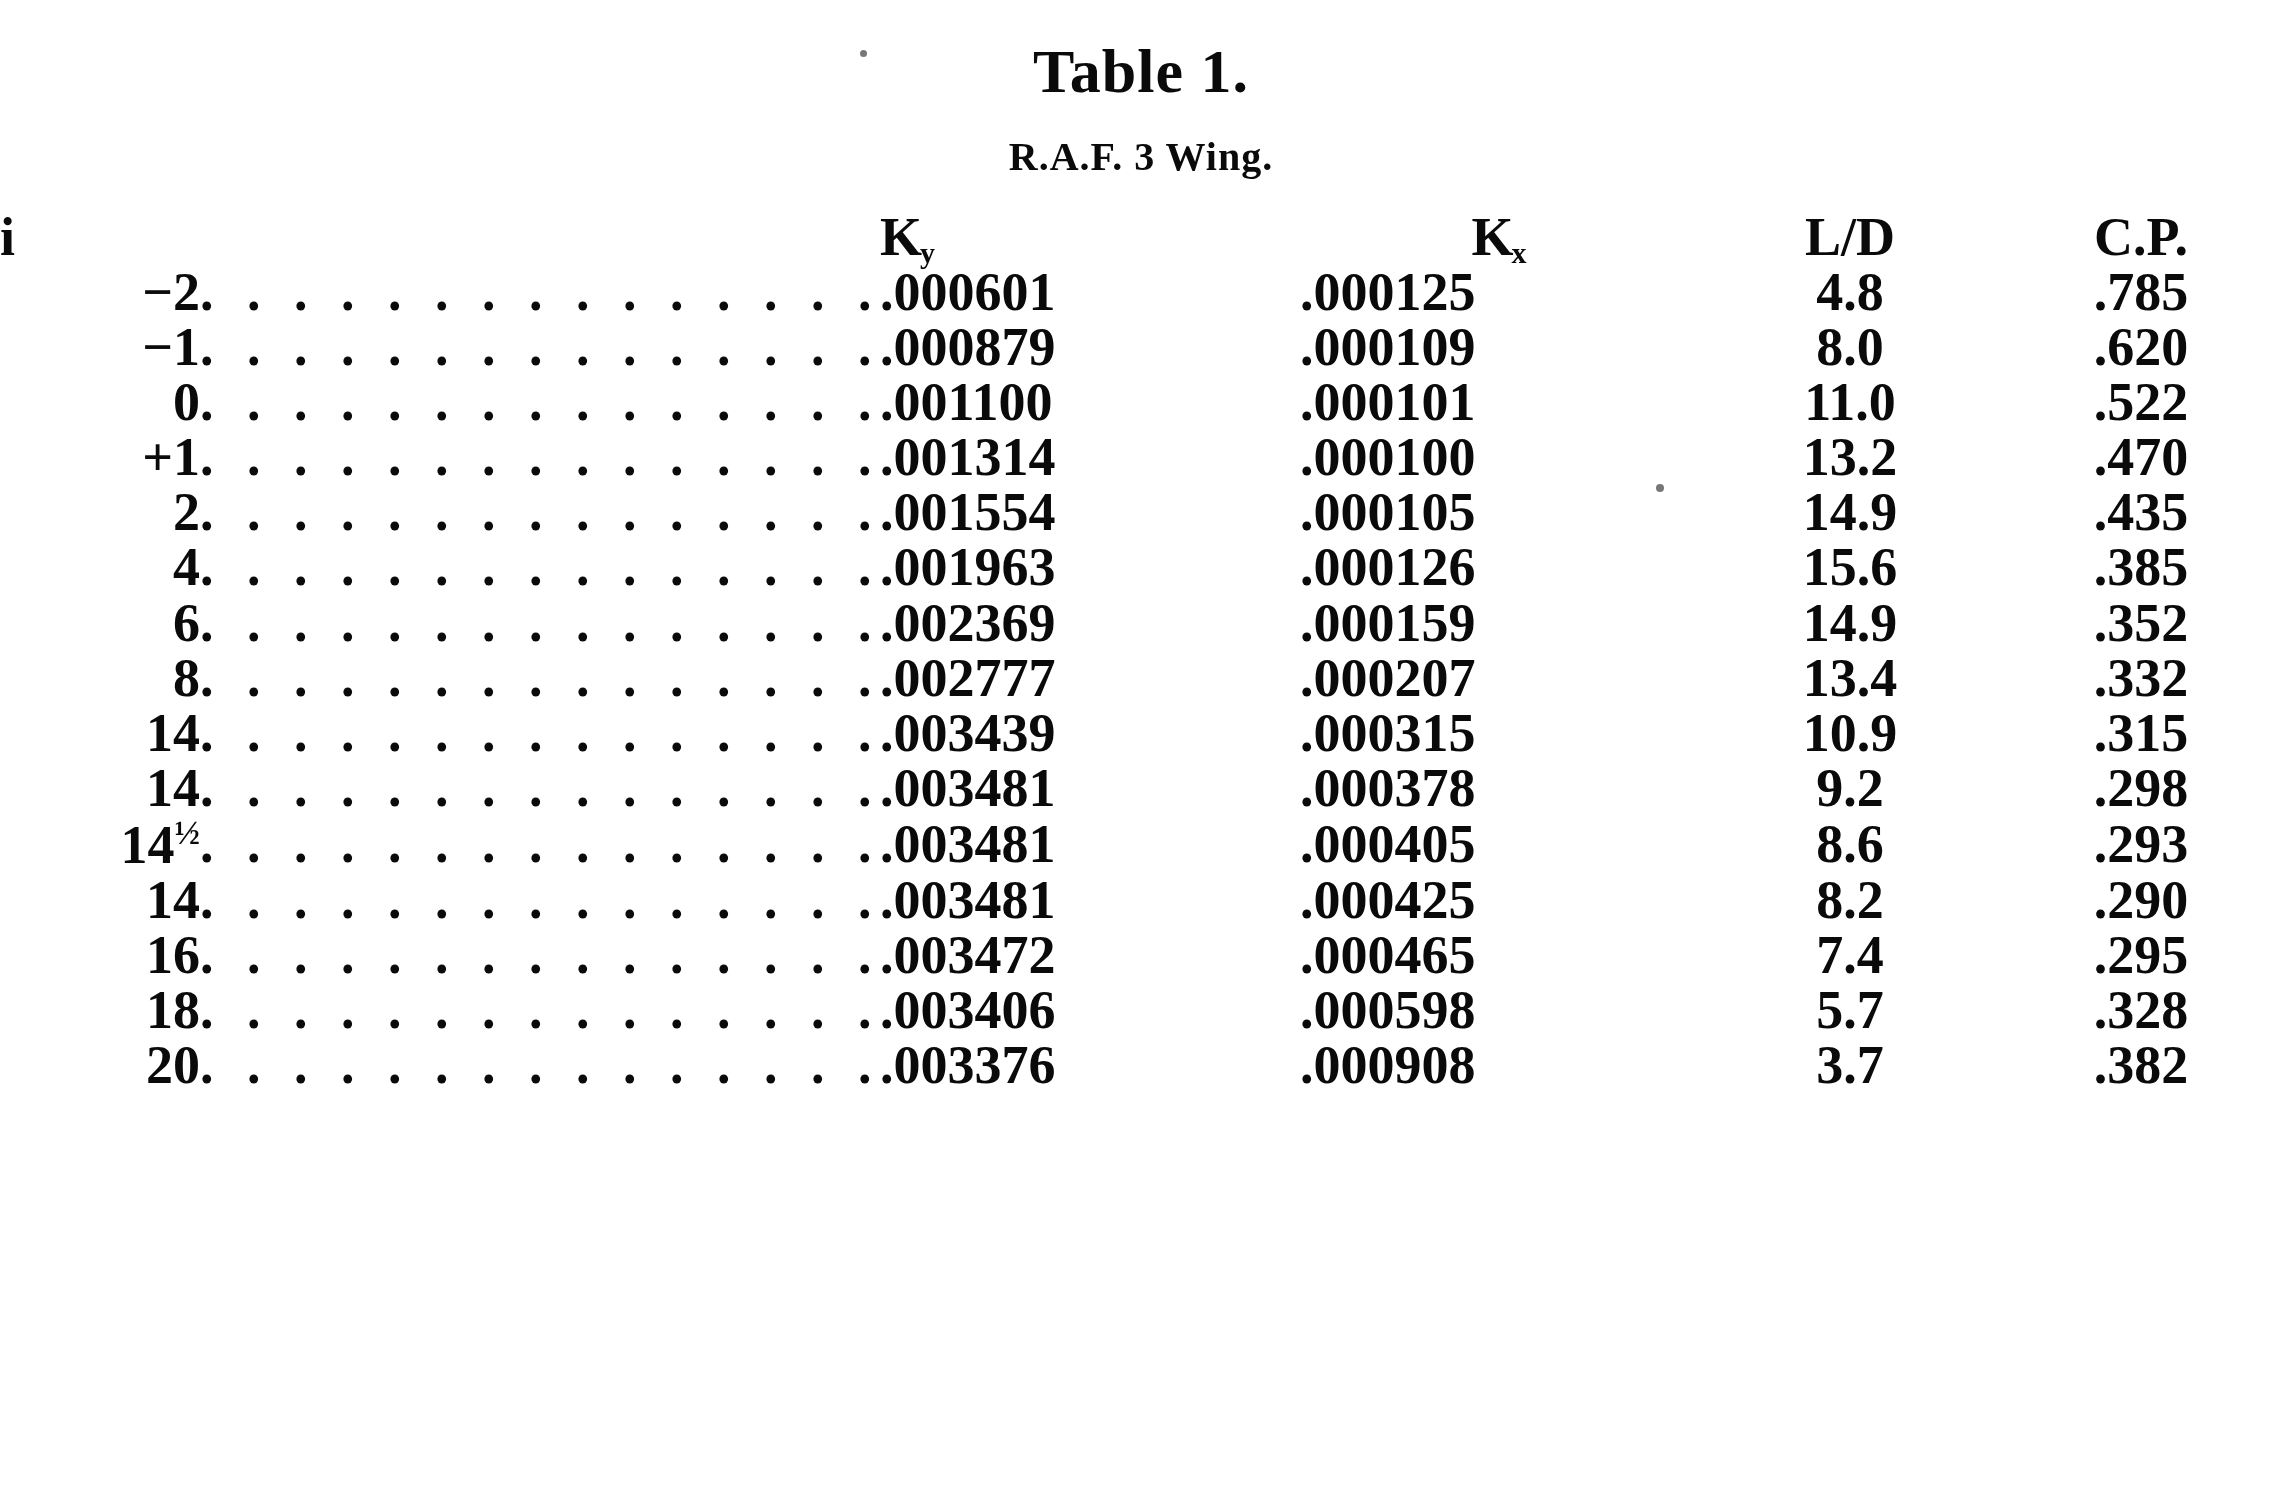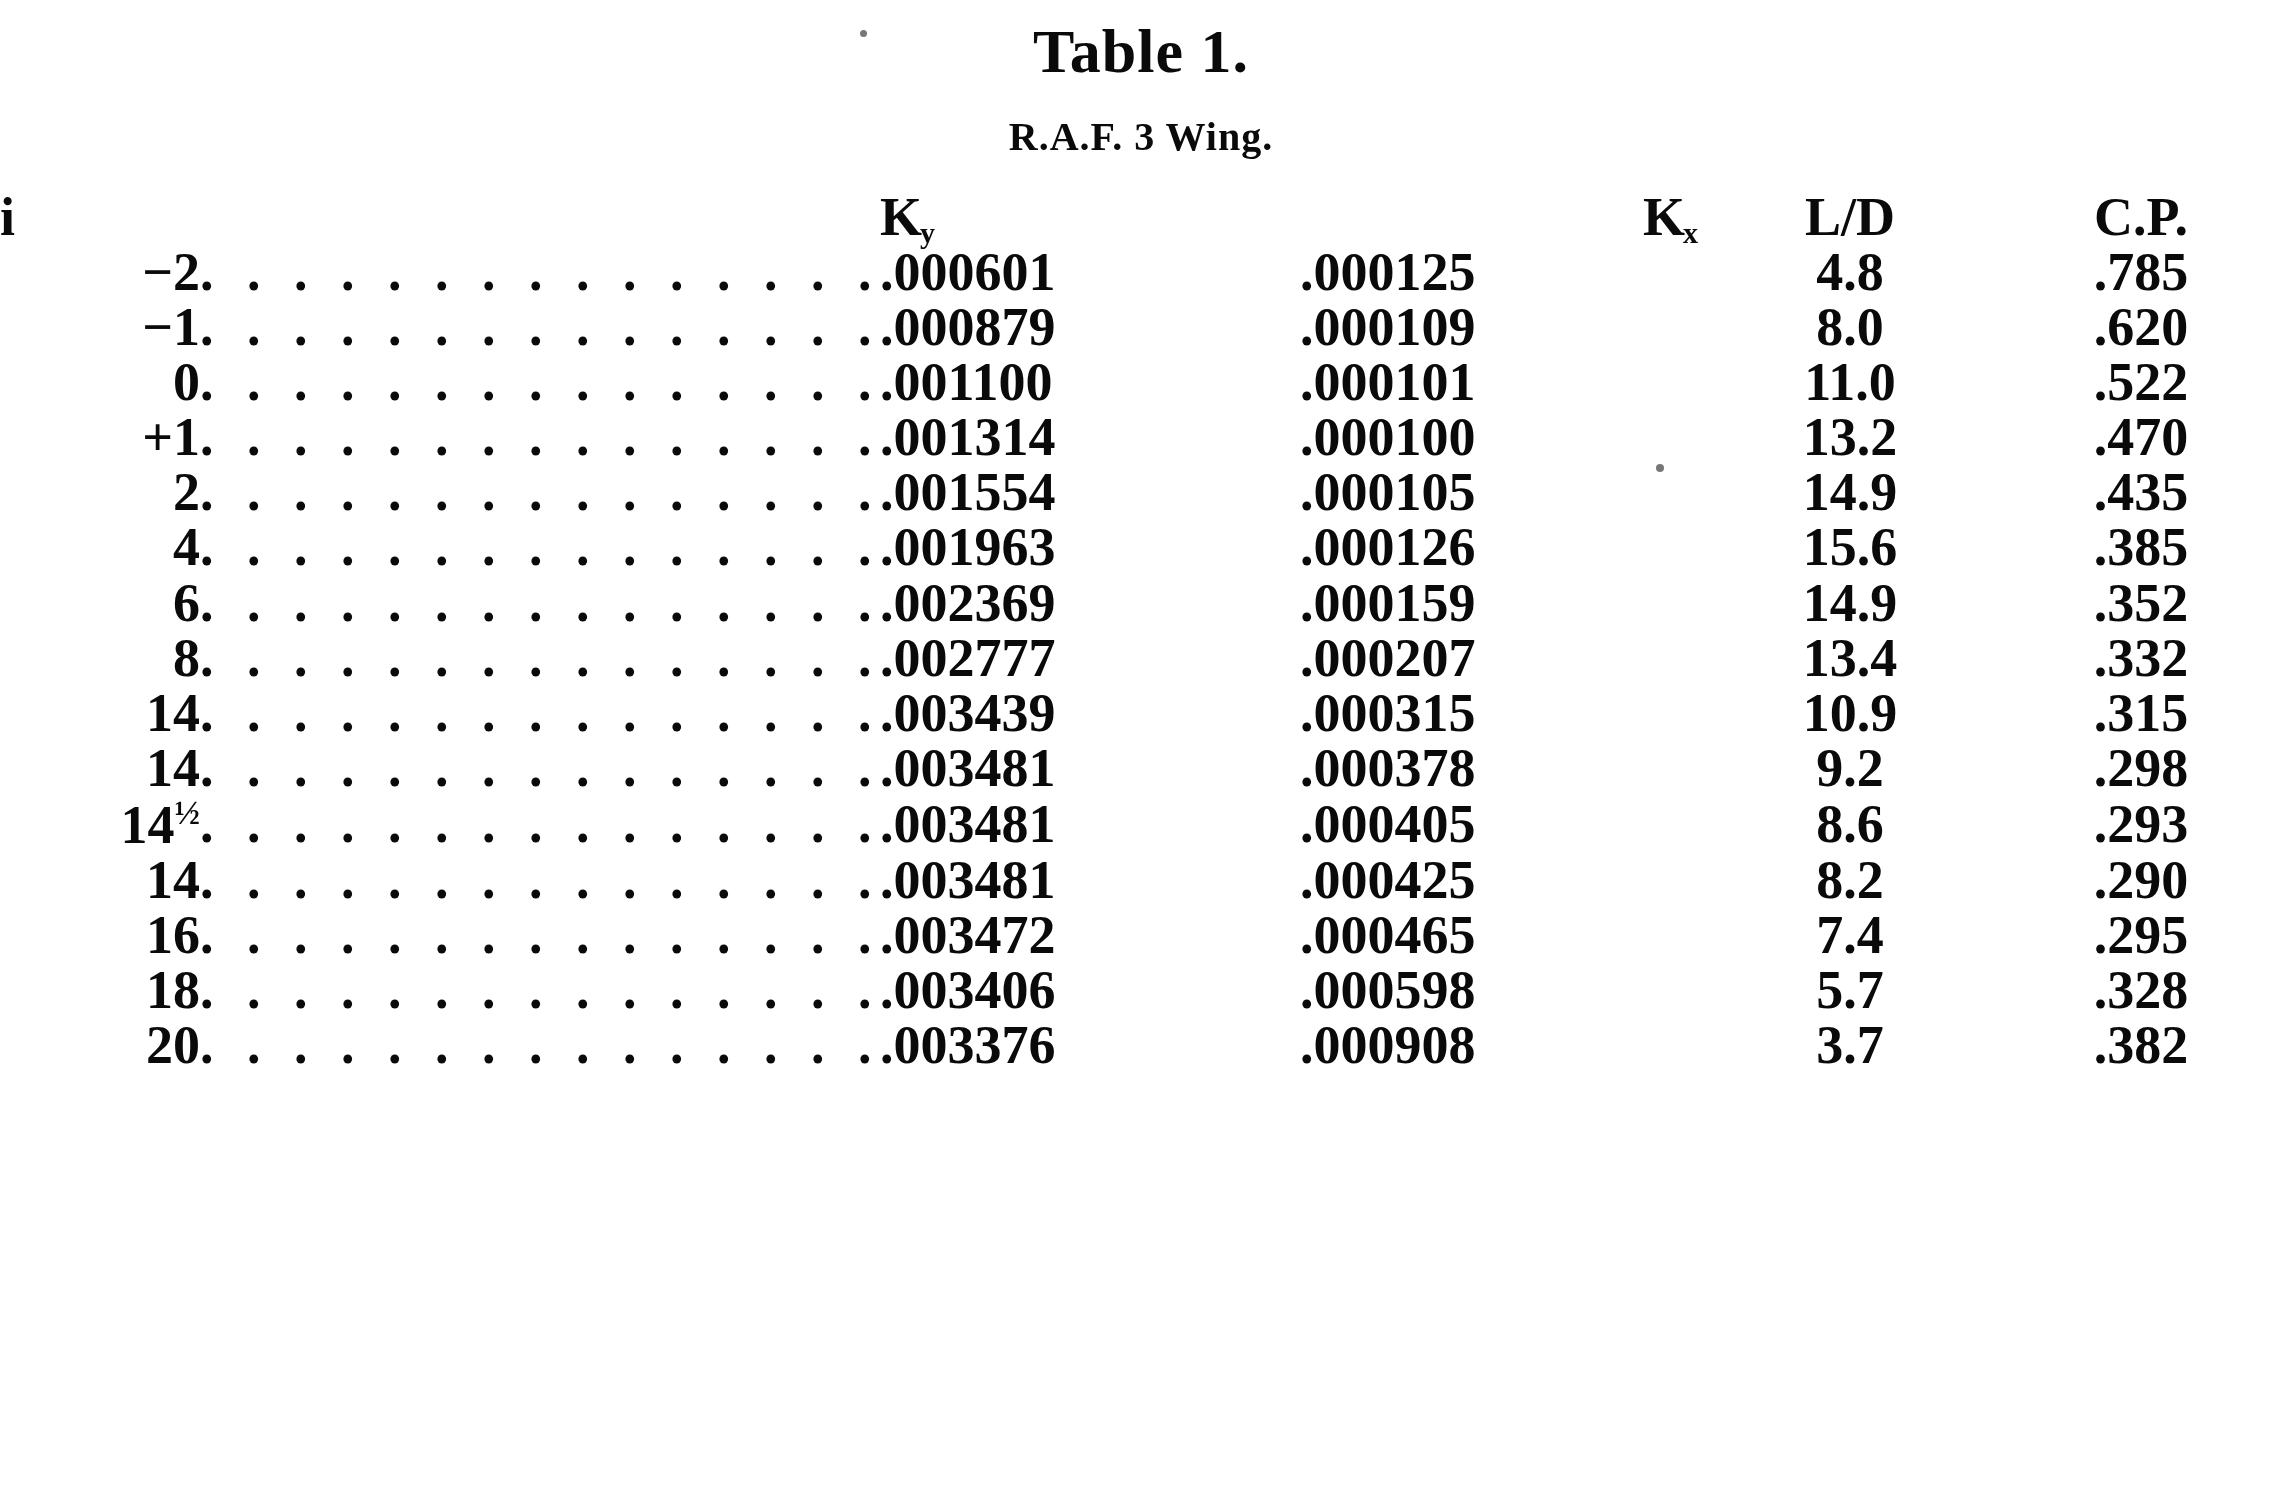--- a/index.html
+++ b/index.html
@@ -17,21 +17,21 @@
   .page {
     position: relative;
     width: 2282px;
     height: 1490px;
   }
   .title {
     text-align: center;
     font-size: 62px;
     font-weight: bold;
     letter-spacing: 1px;
-    margin-top: 16px;
+    margin-top: 36px;
   }
   .subtitle {
     text-align: center;
     font-size: 40px;
     font-weight: bold;
     letter-spacing: 1px;
     margin-top: 26px;
   }
   table.data {
     margin-top: 30px;
@@ -60,21 +60,21 @@
     vertical-align: bottom;
   }
   th.h-blank { }
   th.h-ky, th.h-kx, th.h-ld, th.h-cp {
     text-align: center;
     font-size: 56px;
     vertical-align: bottom;
     padding-bottom: 4px;
   }
   th.h-ky { text-align: left; padding-left: 36px; }
-  th.h-kx { text-align: right; padding-left: 28px; }
+  th.h-kx { text-align: center; padding-left: 28px; }
   th sub {
     font-size: 30px;
     vertical-align: baseline;
     position: relative;
     top: 8px;
     left: -2px;
   }
 
   td.c-angle {
     text-align: right;

